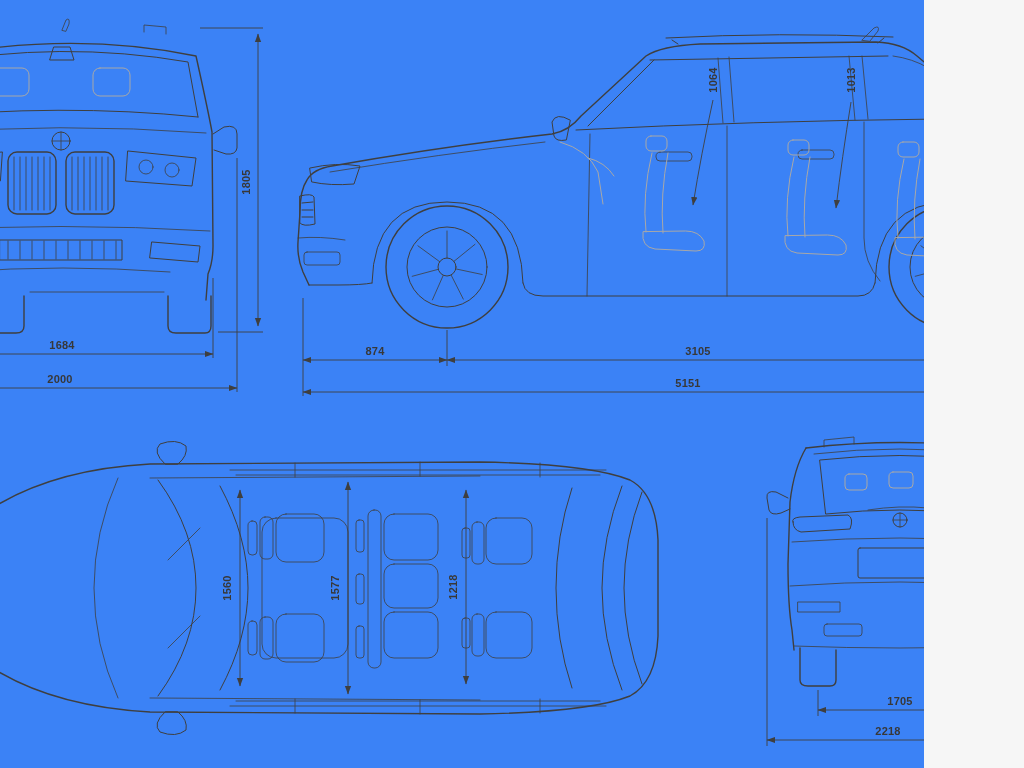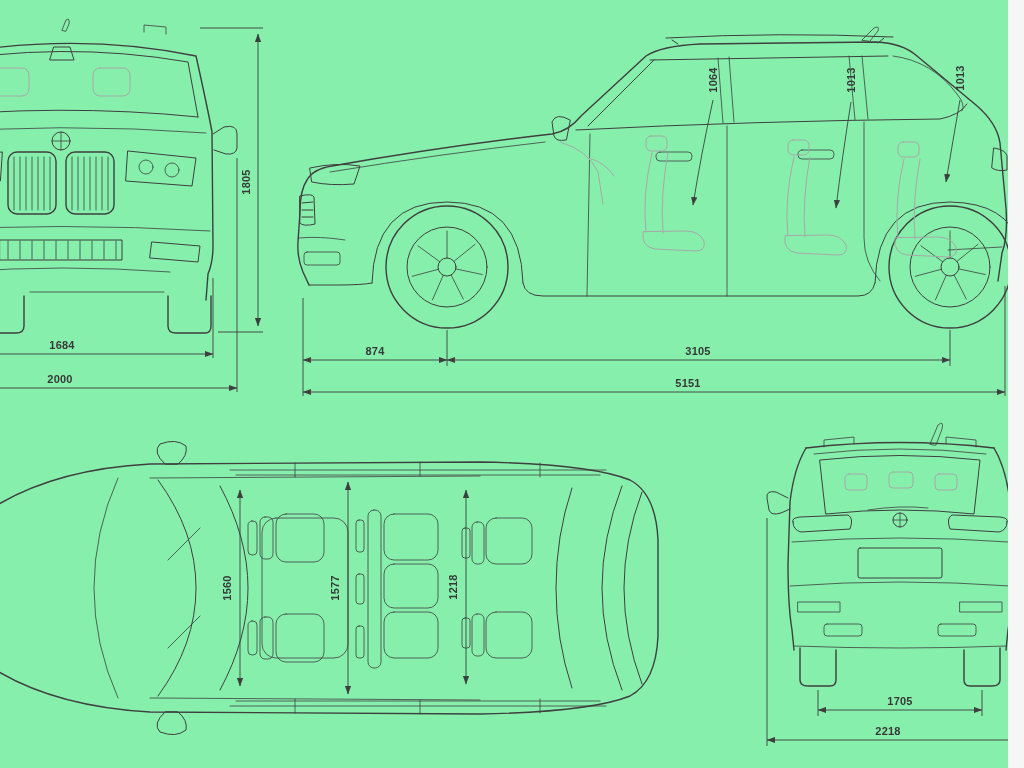--- a/index.html
+++ b/index.html
@@ -1,16 +1,16 @@
 <!DOCTYPE html>
 <html><head>
 <meta charset="utf-8">
 <style>
   html,body{margin:0;padding:0;background:#f6f6f6;}
-  .stage{position:relative;width:1008px;height:768px;background:#86efac;overflow:hidden;}
+  .stage{position:relative;width:924px;height:768px;background:#3b82f6;overflow:hidden;}
   svg{display:block;}
   .ln{fill:none;stroke:#3f3f3f;stroke-width:1;stroke-linecap:round;stroke-linejoin:round;}
   .w2{stroke-width:1.4;}
   .thin{stroke-width:.8;}
   .lt{fill:none;stroke:#a8a8a8;stroke-width:1;stroke-linecap:round;stroke-linejoin:round;}
   .dim{fill:none;stroke:#3f3f3f;stroke-width:.9;}
   .arr2{marker-start:url(#ah);marker-end:url(#ah);}
   .arr1{marker-end:url(#ah);}
   .dimtxt{fill:#383838;font-family:"Liberation Sans",sans-serif;font-size:11px;font-weight:700;
           text-anchor:middle;letter-spacing:.2px;}

